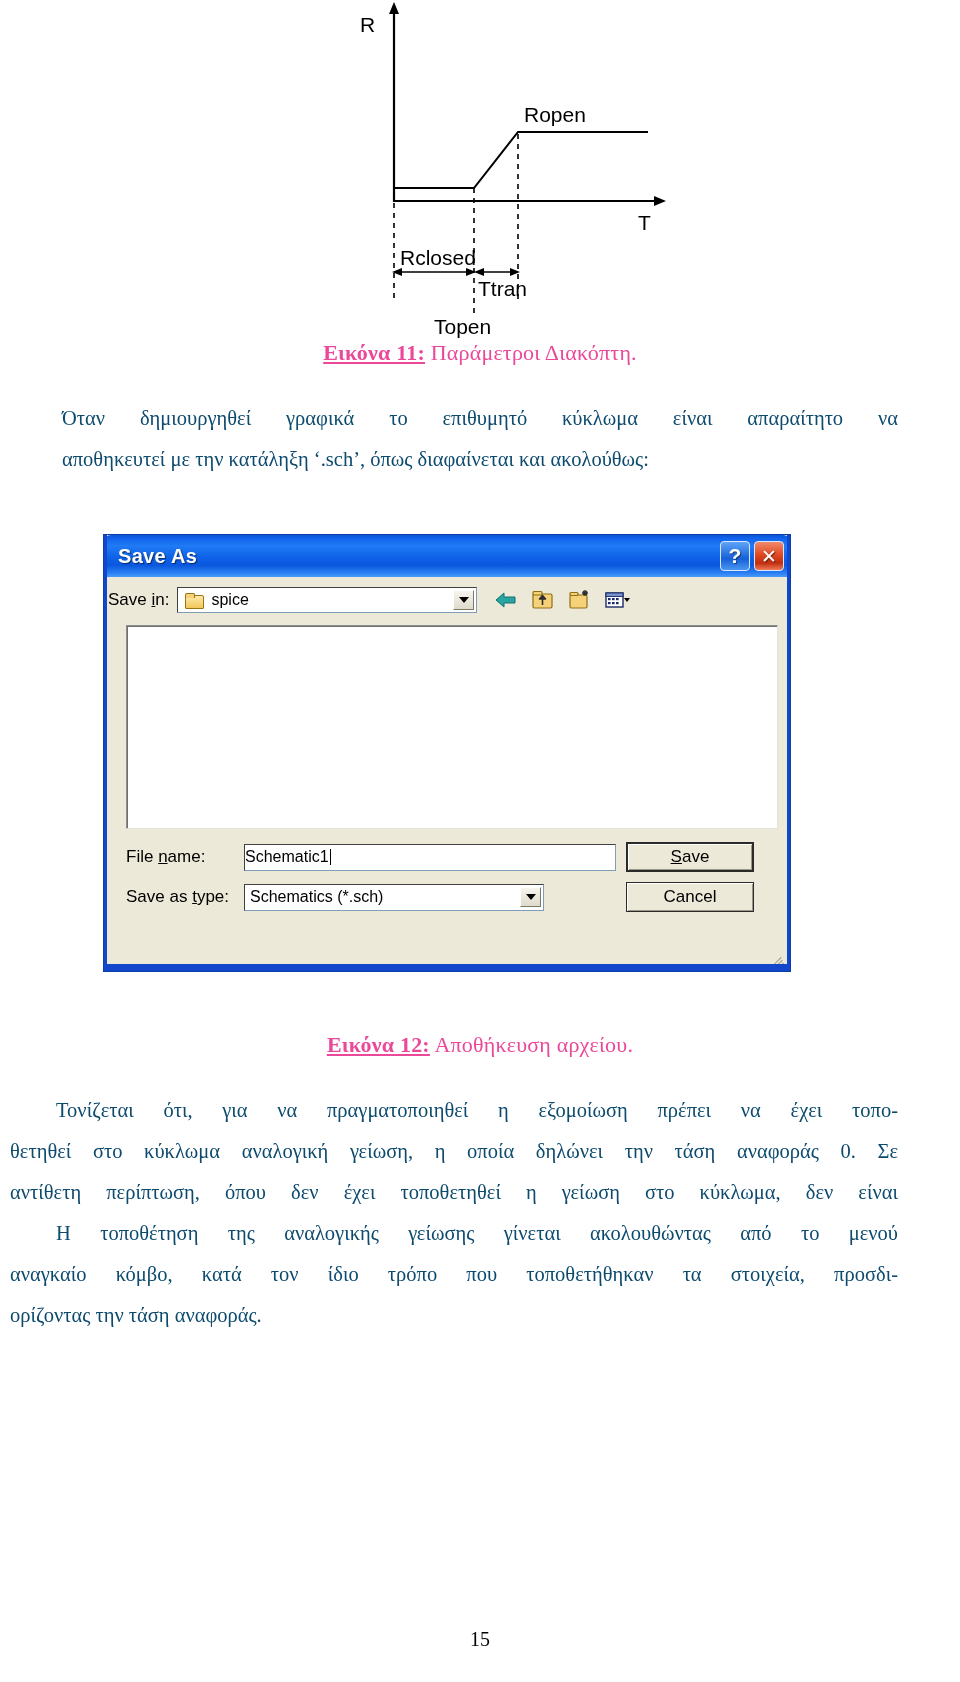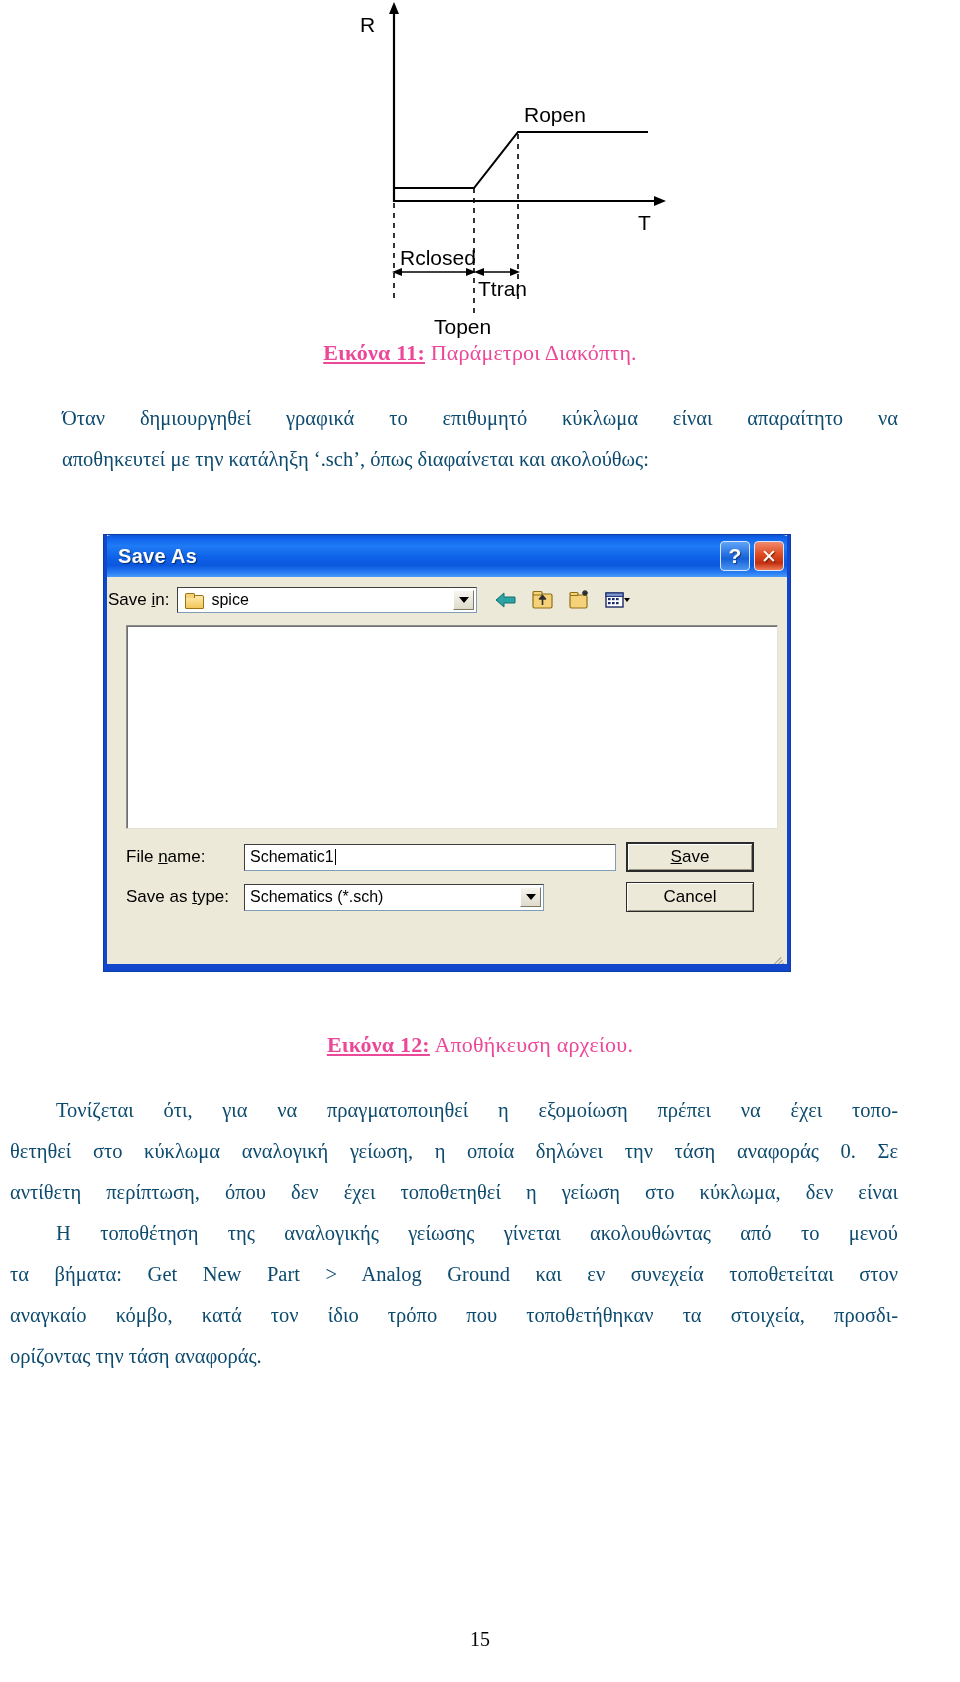--- a/index.html
+++ b/index.html
@@ -258,21 +258,20 @@
 
   .textbox {
     height: 27px;
     background:#ffffff;
     border:1px solid #7f9db9;
     border-top-color:#3f3f3f;
     border-left-color:#3f3f3f;
     box-sizing:border-box;
     display:flex;
     align-items:center;
-    padding-left:5px;
     font-family:"Liberation Sans","DejaVu Sans",sans-serif;
     font-size:16px;
     color:#000;
     position:relative;
   }
   #filename-input { width: 372px; }
   #filetype-combo { width: 300px; }
   .caret {
     display:inline-block;
     width:1px; height:16px;
@@ -473,21 +472,20 @@
   </div>
 
   <div class="para" id="para-body">
     <p>
       <span class="jline"><span class="ind"></span><span>Τονίζεται ότι, για να πραγματοποιηθεί η εξομοίωση πρέπει να έχει τοπο-</span></span>
       <span class="jline">θετηθεί στο κύκλωμα αναλογική γείωση, η οποία δηλώνει την τάση αναφοράς 0. Σε</span>
       <span class="jline">αντίθετη περίπτωση, όπου δεν έχει τοποθετηθεί η γείωση στο κύκλωμα, δεν είναι</span>
     </p>
     <p>
       <span class="jline"><span class="ind"></span><span>Η τοποθέτηση της αναλογικής γείωσης γίνεται ακολουθώντας από το μενού</span></span>
-      <span class="jline">τα βήματα: Get New Part &gt; Analog Ground και εν συνεχεία τοποθετείται στον</span>
       <span class="jline">αναγκαίο κόμβο, κατά τον ίδιο τρόπο που τοποθετήθηκαν τα στοιχεία, προσδι-</span>
       <span class="jline-end">ορίζοντας την τάση αναφοράς.</span>
     </p>
   </div>
 
   <div id="page-number">15</div>
 
 </div>
 
 </body></html>

